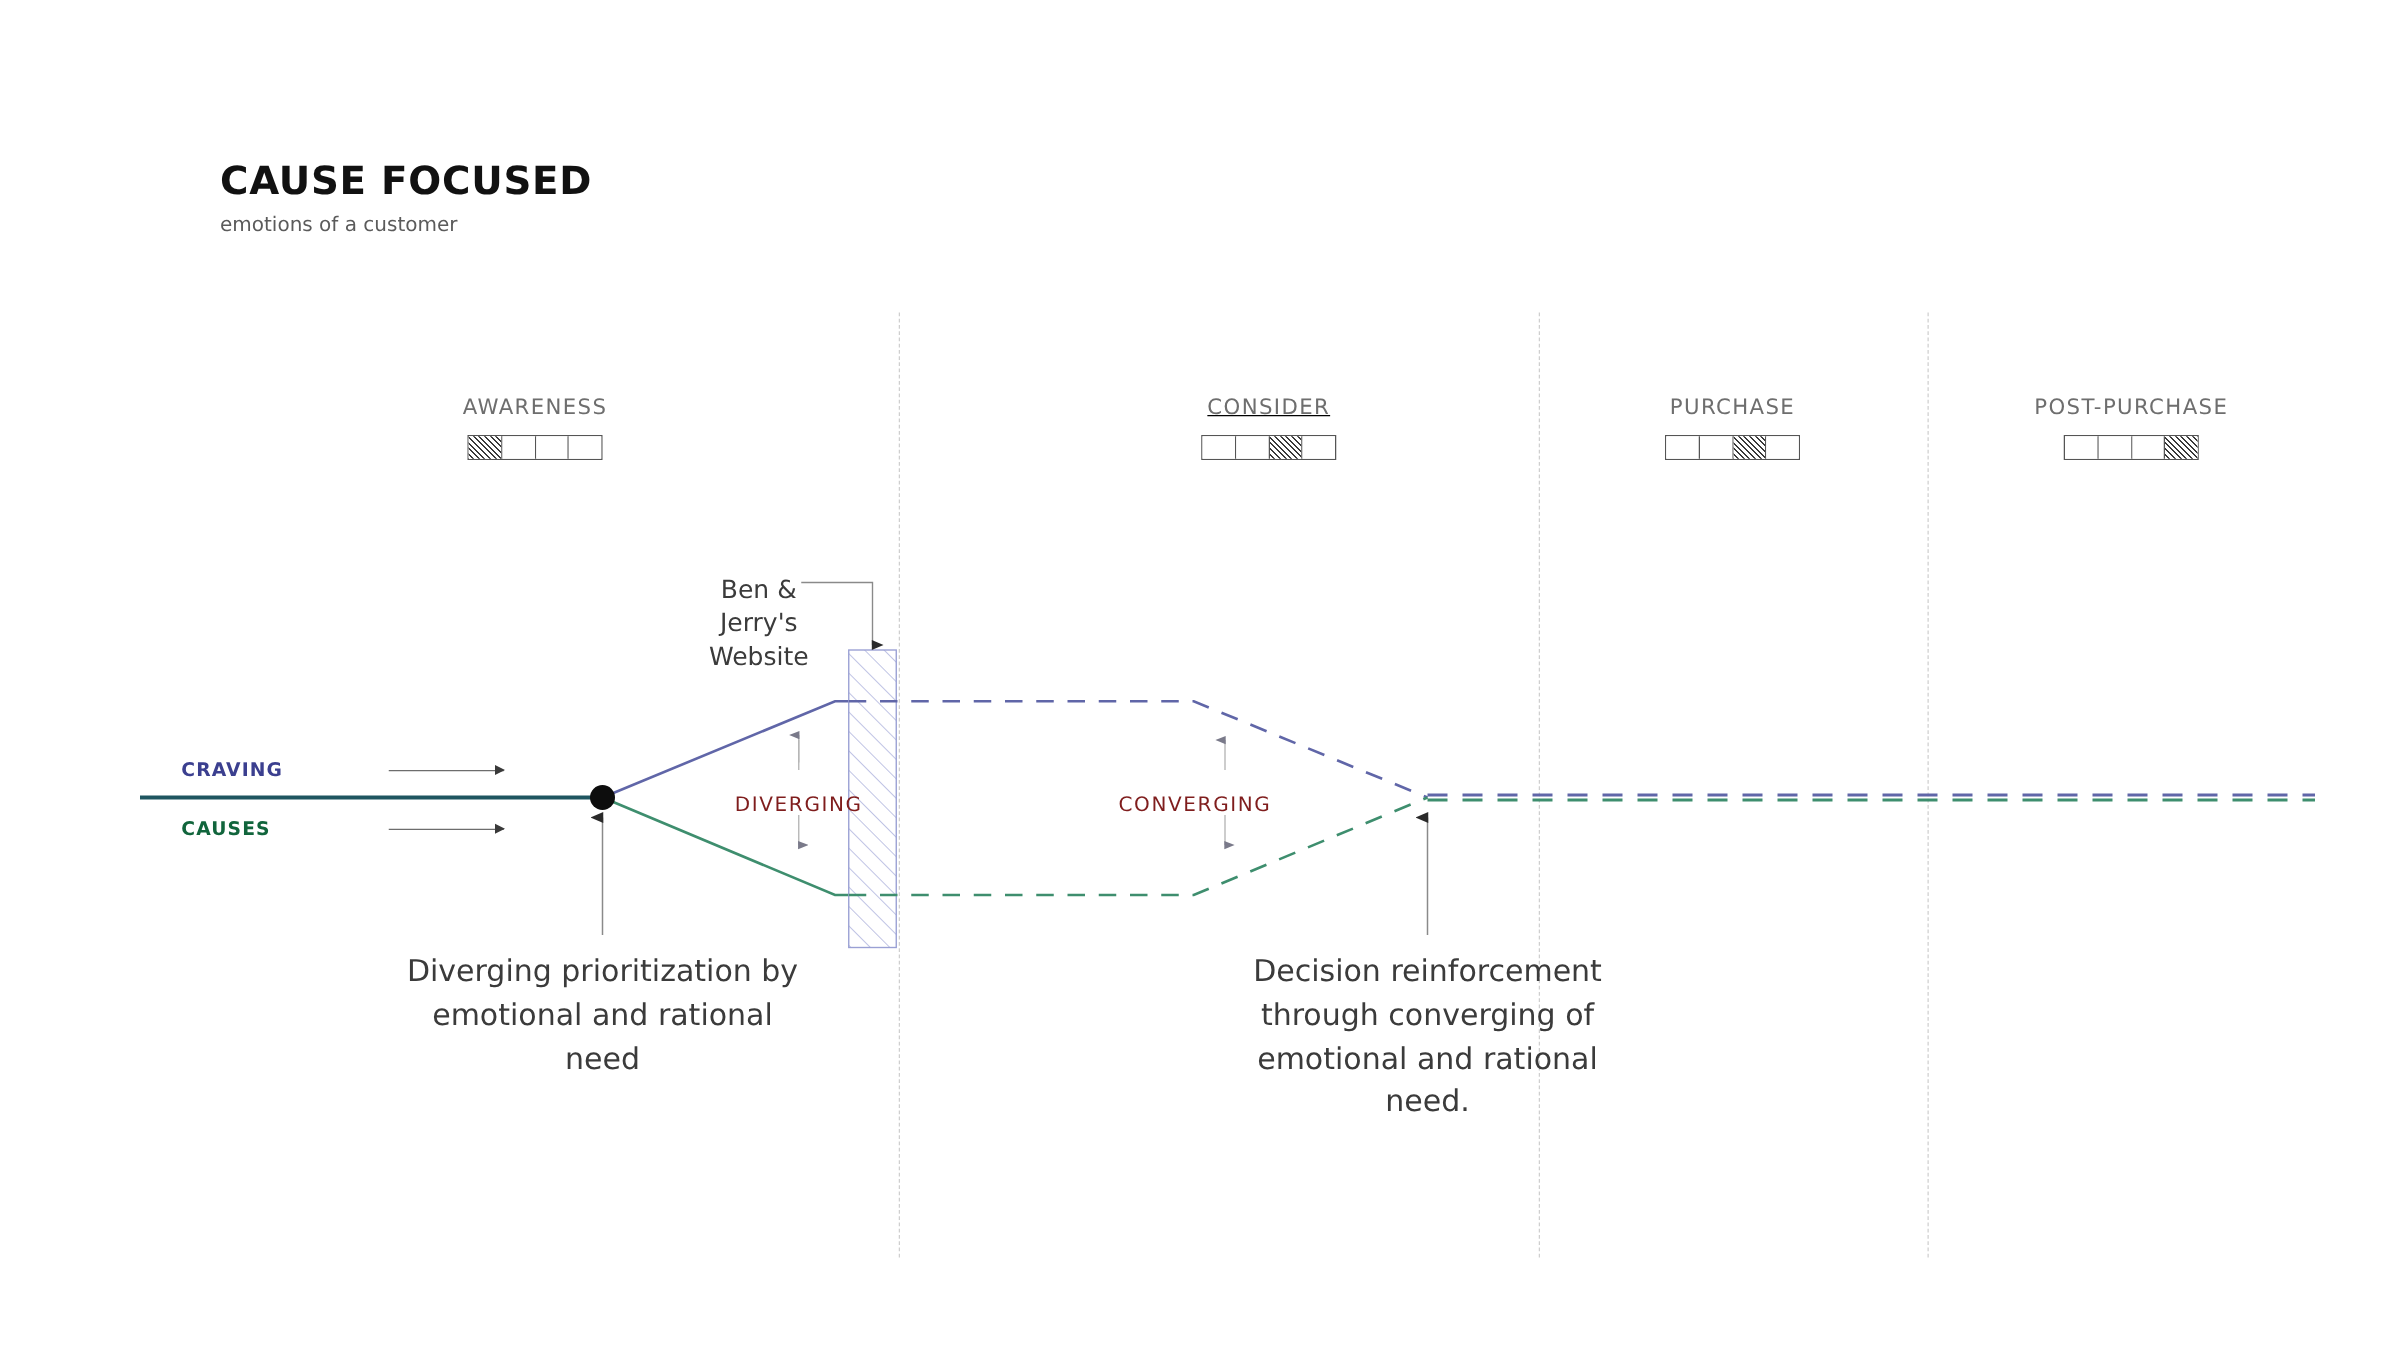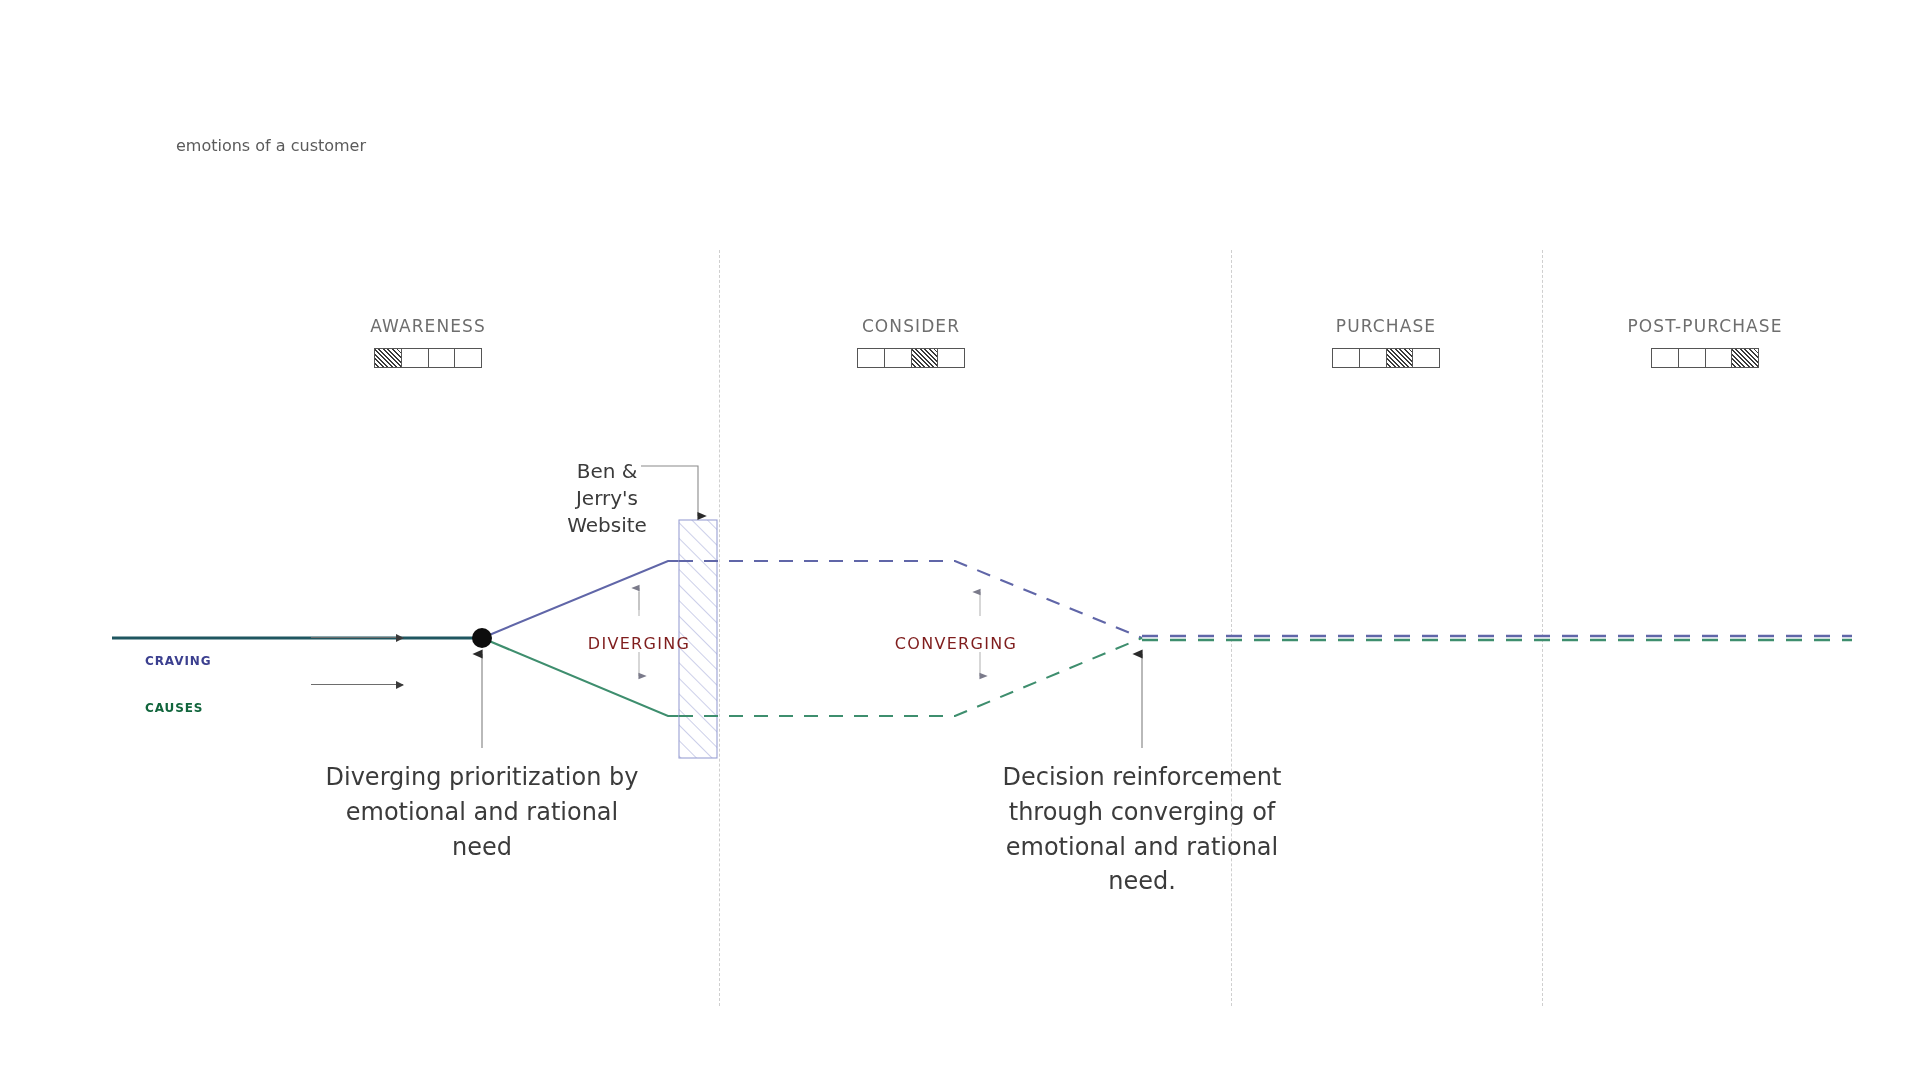--- a/index.html
+++ b/index.html
@@ -96,25 +96,24 @@
 
   
   .rail {
     position: absolute;
     left: 145px;
     display: flex;
     align-items: center;
     gap: 0;
   }
   .rail-label {
-    font-size: 12px;
+    font-size: 15px;
     font-weight: 700;
     letter-spacing: 0.9px;
     width: 108px;
-    margin-top: 47px;
   }
   #rail-craving { top: 607px; }
   #rail-causes  { top: 654px; }
   .rail-arrow {
     position: relative;
     width: 92px;
     height: 1px;
     background: #6d6d6d;
     margin-left: 58px;
   }
@@ -163,40 +162,41 @@
   }
 
   svg { position: absolute; left: 0; top: 0; }
 </style>
 </head>
 <body>
 
 <div id="canvas">
 
   <div id="header">
+    <div id="title">CAUSE FOCUSED</div>
     <div id="subtitle">emotions of a customer</div>
   </div>
 
   <div id="dividers-layer">
       <div class="divider" style="left: 719px;"></div>
       <div class="divider" style="left: 1231px;"></div>
       <div class="divider" style="left: 1542px;"></div>
     </div>
 
   <div id="stages-layer">
       <div class="stage" style="left: 428px;">
         <div class="stage-label">AWARENESS</div>
         <div class="stage-meter">
           <div class="meter-cell filled"></div>
           <div class="meter-cell"></div>
           <div class="meter-cell"></div>
           <div class="meter-cell"></div>
         </div>
       </div>
-      <div class="stage" style="left: 911px;">
+      <div class="stage" style="left: 1015px; text-decoration: underline;">
         <div class="stage-label">CONSIDER</div>
         <div class="stage-meter">
           <div class="meter-cell"></div>
           <div class="meter-cell"></div>
           <div class="meter-cell filled"></div>
           <div class="meter-cell"></div>
         </div>
       </div>
       <div class="stage" style="left: 1386px;">
         <div class="stage-label">PURCHASE</div>

